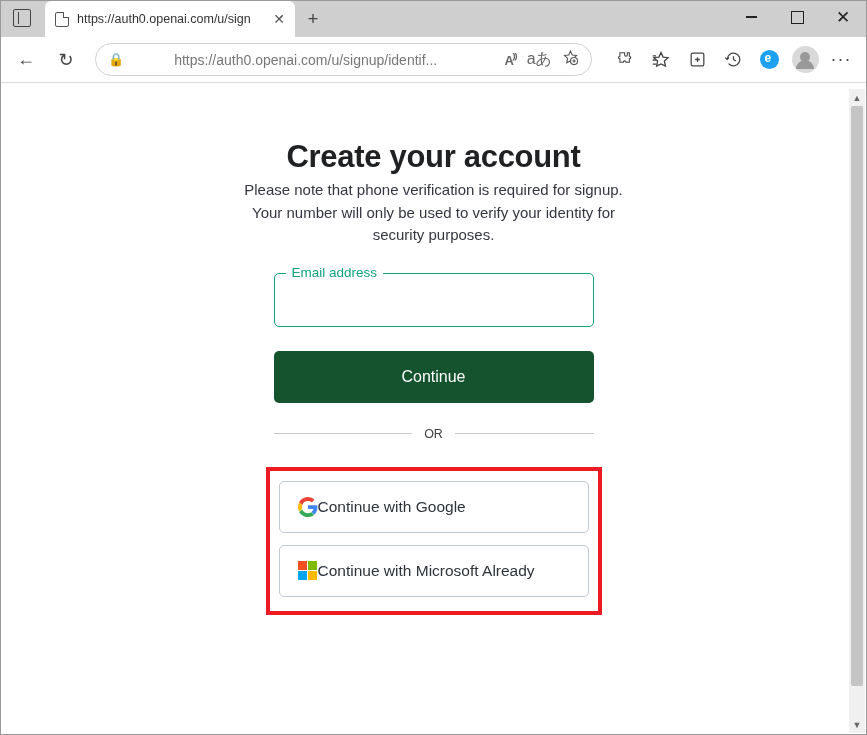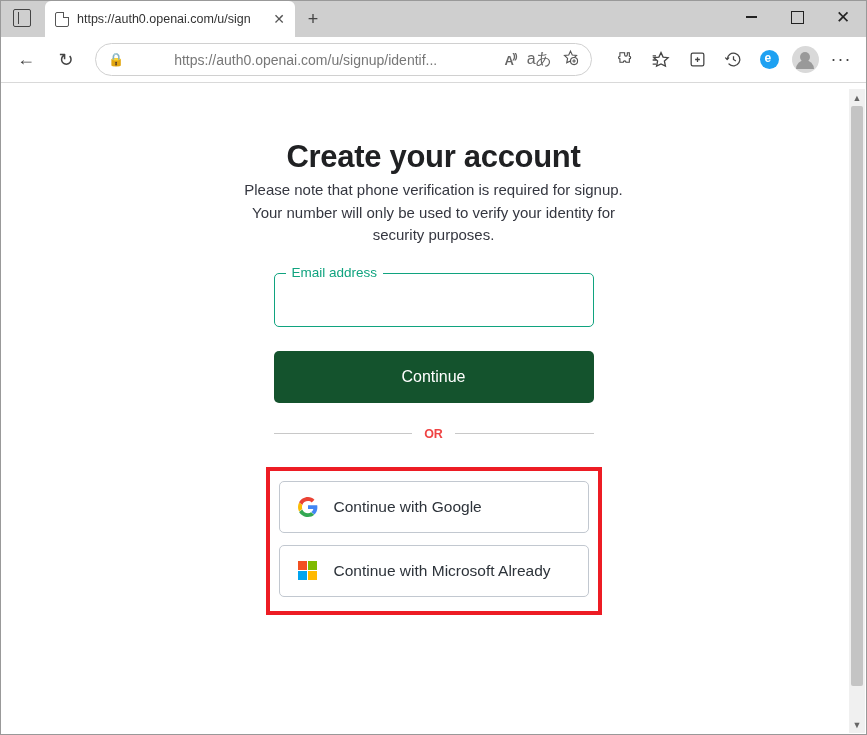--- a/index.html
+++ b/index.html
@@ -55,25 +55,25 @@
     .field-label { position: absolute; top: -8px; left: 12px; background: #fff; padding: 0 6px; font-size: 13.5px; color: #10a37f; }
     .email-input { width: 100%; height: 54px; border: 1.5px solid #10a37f; border-radius: 5px; padding: 0 14px; font-size: 16px; outline: none; }
 
     .continue-btn { width: 320px; height: 52px; background: #14532d; color: #fff; border: none; border-radius: 5px; font-size: 16px; cursor: pointer; margin: 0 auto 24px; display: block; }
 
     .login-row { font-size: 14.5px; color: #353740; margin-bottom: 30px; }
     .login-link { color: #10a37f; margin-left: 6px; }
 
     .divider { display: flex; align-items: center; width: 320px; margin: 0 auto 26px; gap: 12px; }
     .divider .line { flex: 1; height: 1px; background: #c8c8c8; }
-    .divider .or { font-size: 12.5px; color: #ef4444; font-weight: bold; }
+    .divider .or { font-size: 12.5px; color: #404040; }
 
     .highlight-box { width: 336px; margin: 0 auto; padding: 10px 8px 14px; border: 4px solid #ed1c24; }
 
-    .social-btn { width: 310px; height: 52px; border: 1px solid #c2c8d0; border-radius: 5px; background: #fff; display: flex; align-items: center; padding: 0 18px; gap: 16px; margin: 0 auto; font-size: 15.5px; color: #2d333a; cursor: pointer; }
+    .social-btn { width: 310px; height: 52px; border: 1px solid #c2c8d0; border-radius: 5px; background: #fff; display: flex; align-items: center; padding: 0 18px; margin: 0 auto; font-size: 15.5px; color: #2d333a; cursor: pointer; }
     .social-btn + .social-btn { margin-top: 12px; }
     .social-btn .ico { width: 20px; height: 20px; position: relative; flex-shrink: 0; }
 
     
     .g-ico svg { width: 20px; height: 20px; }
 
     
     .ms-ico { display: grid; grid-template-columns: 9px 9px; grid-template-rows: 9px 9px; gap: 1.5px; }
     .ms-ico span:nth-child(1) { background: #f25022; }
     .ms-ico span:nth-child(2) { background: #7fba00; }

